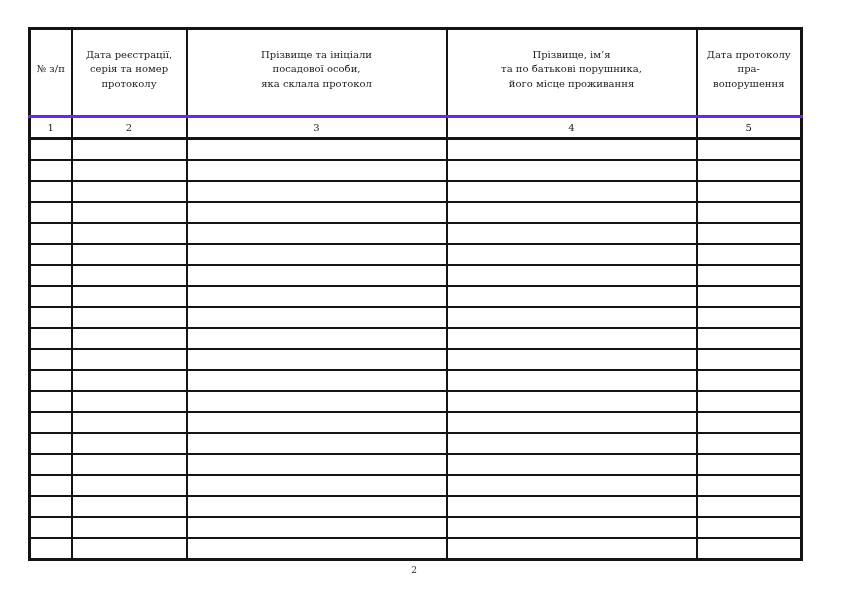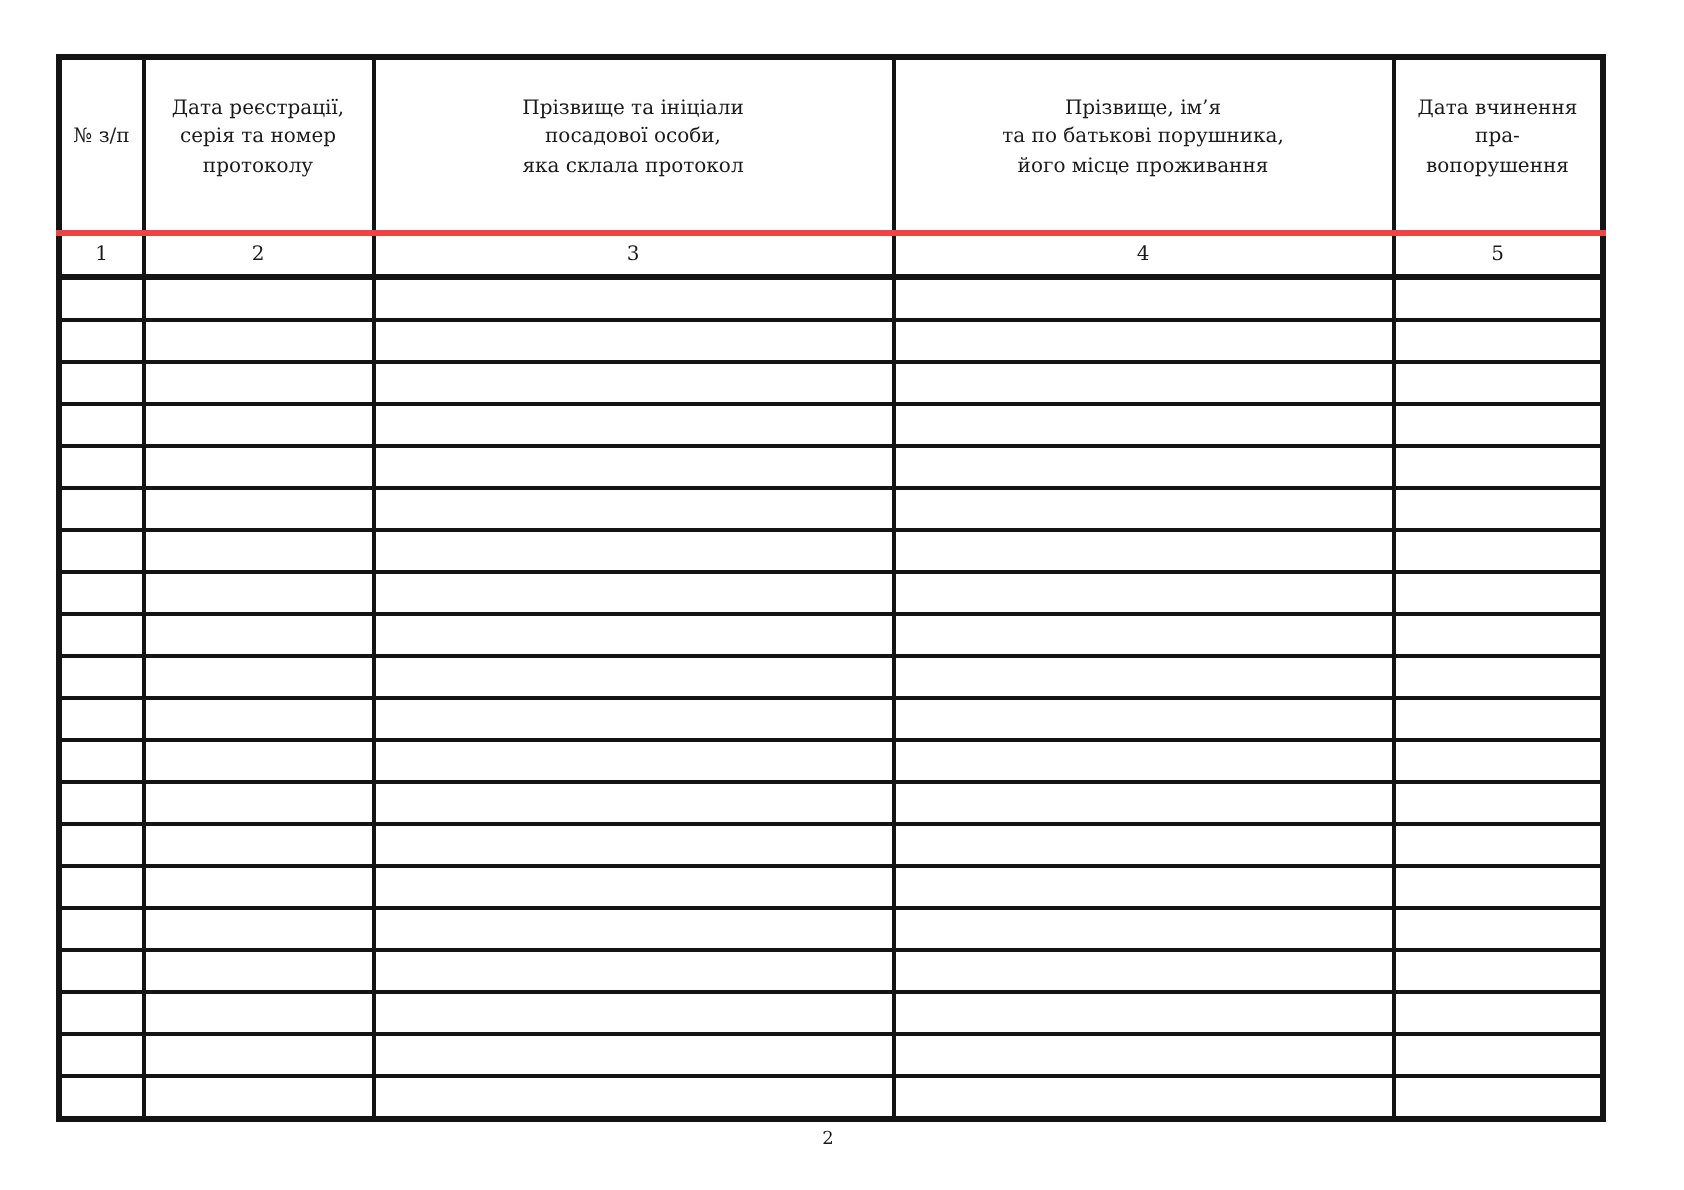--- a/index.html
+++ b/index.html
@@ -32,21 +32,21 @@
     text-align: center;
     vertical-align: middle;
     font-weight: normal;
     overflow: hidden;
   }
   .registry-table thead th {
     height: 79px;
     font-size: 10px;
     line-height: 1.45;
     white-space: pre-line;
-    border-bottom: 3px solid #ef4444;
+    border-bottom: 3px solid #6d28d9;
     padding-bottom: 6px;
   }
   .registry-table tr.index-row td {
     height: 19px;
     font-size: 10px;
     border-bottom: 3px solid #141414;
   }
   .registry-table tbody tr.empty-row td {
     height: 19px;
   }
@@ -82,21 +82,21 @@
         <th>№ з/п</th>
         <th>Дата реєстрації,
 серія та номер
 протоколу</th>
         <th>Прізвище та ініціали
 посадової особи,
 яка склала протокол</th>
         <th>Прізвище, ім’я
 та по батькові порушника,
 його місце проживання</th>
-        <th>Дата вчинення пра-
+        <th>Дата протоколу пра-
 вопорушення</th>
       </tr>
       <tr class="index-row">
         <td>1</td>
         <td>2</td>
         <td>3</td>
         <td>4</td>
         <td>5</td>
       </tr>
     </thead>

